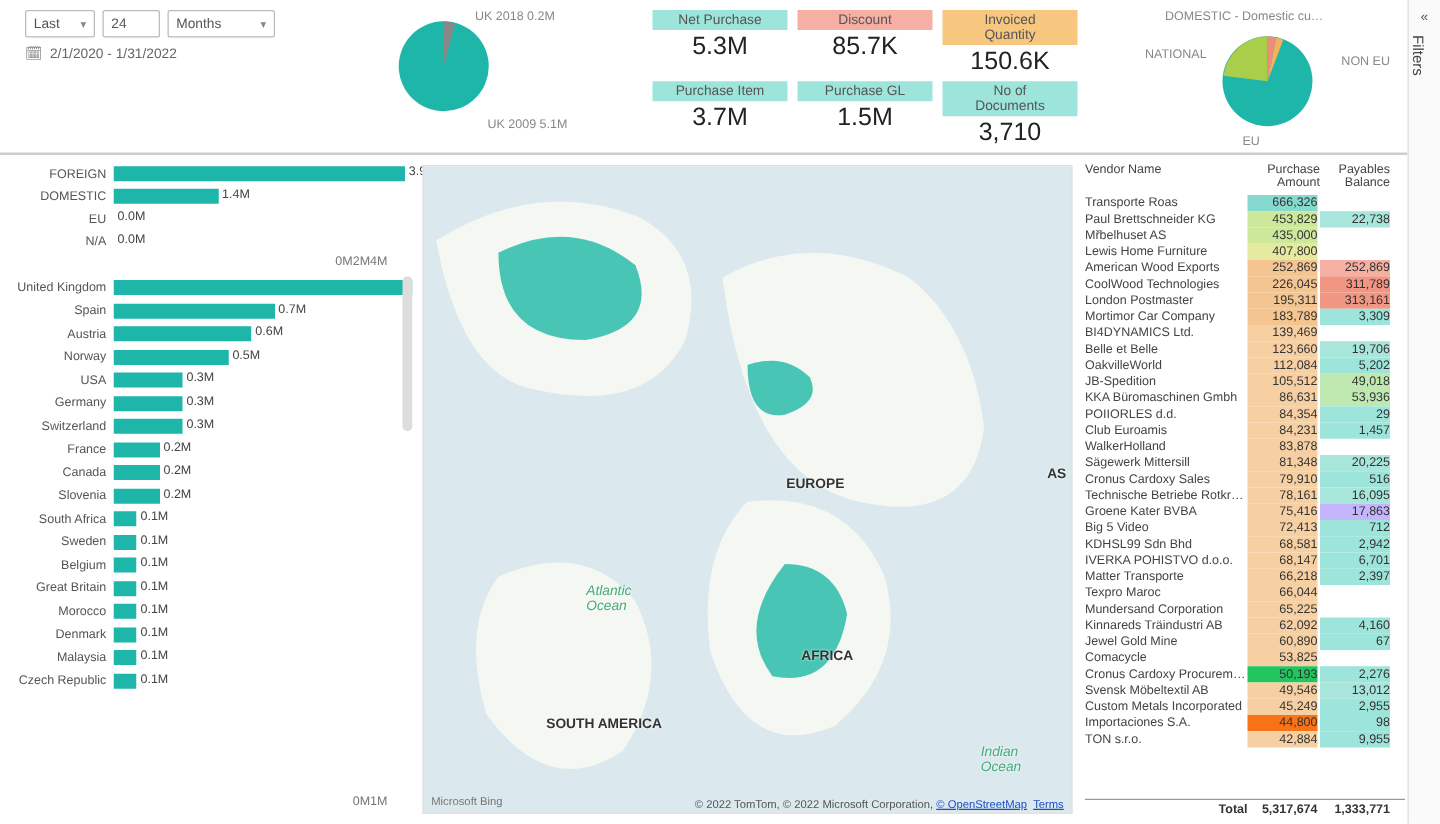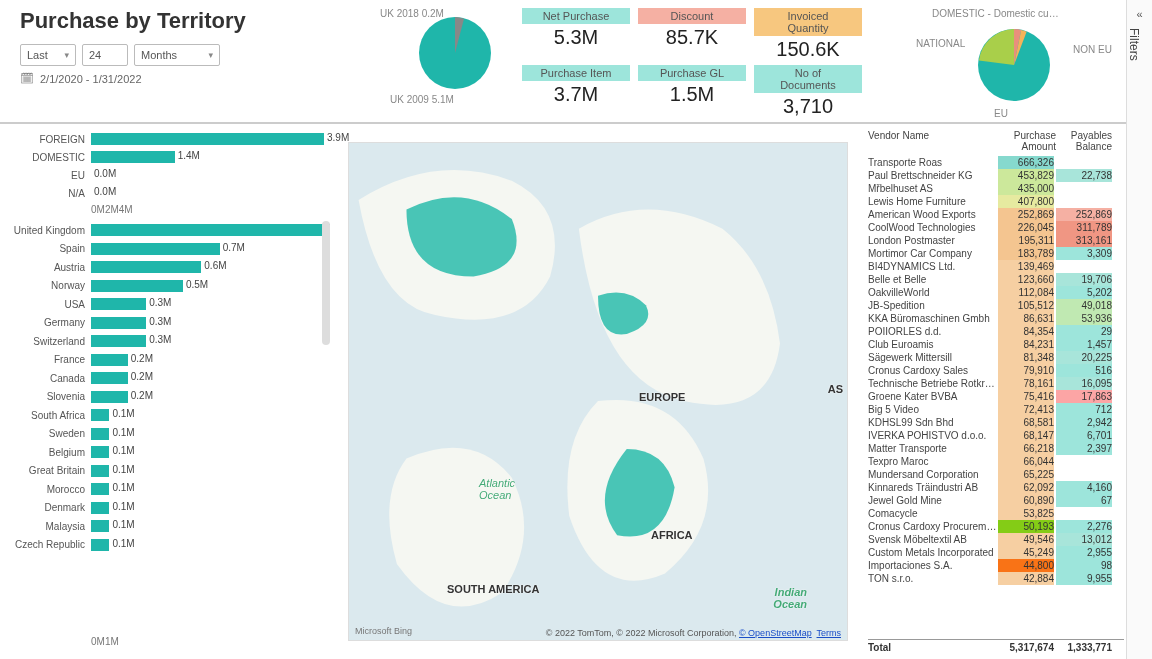--- a/index.html
+++ b/index.html
@@ -6,21 +6,21 @@
   body { font-family: "Segoe UI", Arial, sans-serif; font-size: 12px; color: #333; background: #fff; width: 1152px; height: 659px; overflow: hidden; position: relative; }
   .canvas { display: flex; height: 100%; }
   .main { flex: 1; display: flex; flex-direction: column; }
   .header { display: flex; align-items: flex-start; padding: 8px 12px 4px 20px; gap: 14px; border-bottom: 2px solid #ccc; }
   .title-block { width: 276px; }
   .title { font-size: 22px; font-weight: 600; color: #333; margin-bottom: 10px; }
   .slicers { display: flex; gap: 6px; align-items: center; margin-bottom: 6px;}
   .sel { border: 1px solid #bbb; background: #fff; height: 22px; display: flex; align-items: center; justify-content: space-between; padding: 0 6px; font-size: 11px; color: #555; border-radius: 2px; }
   .sel .chev { font-size: 9px; color: #888; }
   .date-line { font-size: 11px; color: #666; display:flex; gap:6px; align-items:center;}
-  .pie1-wrap { width: 190px; text-align:right; position:relative; }
+  .pie1-wrap { width: 190px; text-align:left; position:relative; }
   .pie1-label { font-size: 10px; color: #888; position: absolute;}
   .pie1-svg { width: 90px; height: 90px; }
   .kpis { display:flex; flex-direction:column; gap:4px; margin-left: 8px;}
   .kpirow { display:flex; gap:8px; }
   .kpi { width:108px; text-align:center; }
   .kpi-title { font-size:11px; padding:2px 12px; color:#555;}
   .kpi-title.t1 { background:#9de5db; }
   .kpi-title.t2 { background:#f5b0a3; }
   .kpi-title.t3 { background:#f7c77f; }
   .kpi-val { font-size:20px; font-weight:400; color:#222; padding-top:2px;}
@@ -28,53 +28,52 @@
   .pie2-svg { width: 90px; height:90px; }
   .pie2-label { font-size:10px; color:#888; position:absolute;}
   .body { flex:1; display:flex; overflow:hidden; }
   .leftcol { width: 330px; display:flex; flex-direction:column; padding: 6px 0 6px 6px; }
   .chartbox { position:relative; }
   .bar-row { display:flex; align-items:center; height:18px; }
   .bar-cat { width:85px; text-align:right; font-size:10px; color:#555; padding-right:6px;}
   .bar-track { flex:1; position:relative; height:12px; }
   .bar-fill { position:absolute; left:0; top:0; bottom:0; background:#1fb6aa; }
   .bar-val { position:absolute; top:-1px; font-size:10px; color:#444; padding-left:3px;}
-  .axis { display:flex; font-size:10px; color:#777; margin-left:85px; justify-content:flex-start; padding:2px 20px 6px 0;}
+  .axis { display:flex; font-size:10px; color:#777; margin-left:85px; justify-content:flex-end; padding:2px 20px 6px 0;}
   .chart2 { flex:1; overflow:hidden; position:relative;}
   .chart2 .bar-row{height:18.5px;}
   .scroll-ind { position:absolute; right:0; top:0; width:8px; height:100%; }
   .scroll-thumb { position:absolute; right:0; top:0; width:8px; height:30%; background:#ddd; border-radius:4px;}
-  .mapcol { flex:1; position:relative; margin:18px; background:#e7f0f4; border:1px solid #ddd; overflow:hidden;}
+  .mapcol { flex:1; position:relative; margin:8px; background:#e7f0f4; border:1px solid #ddd; overflow:hidden;}
   .map-svg { width:100%; height:100%; }
   .map-label { position:absolute; font-size:11px; font-weight:bold; color:#333; text-shadow:0 0 2px #fff;}
   .map-credits { position:absolute; bottom:2px; font-size:9px; color:#555;}
   .map-credits a { color:#1a4ec8;}
   .bing { position:absolute; bottom:4px; left:6px; font-size:9px; color:#777;}
   .rightcol { width:260px; padding:6px 2px; display:flex; flex-direction:column; font-size:10px;}
   .thead { display:flex; font-size:10px; color:#444; padding-bottom:4px;}
   .thead .c1{ width:130px;} .thead .c2{width:58px; text-align:right;} .thead .c3{width:58px; text-align:right; padding-right:2px;}
   .tbody { flex:1; overflow:hidden;}
   .trow { display:flex; height:13px; line-height:13px;}
   .trow .c1{ width:130px; white-space:nowrap; overflow:hidden; text-overflow:ellipsis; color:#444;}
   .trow .c2,.trow .c3{ width:58px; text-align:right; padding-right:2px;}
   .cell-color { display:inline-block; width:100%; }
   .tfoot { display:flex; font-weight:bold; border-top:1px solid #999; padding-top:2px;}
-  .tfoot .c1{width:130px;} .tfoot .c2,.tfoot .c3{width:58px; text-align:right; padding-right:2px;}
+  .tfoot .c1{width:130px;text-align:right;} .tfoot .c2,.tfoot .c3{width:58px; text-align:right; padding-right:2px;}
   .sidebar { width:26px; border-left:1px solid #ddd; background:#fafafa; padding-top:8px; text-align:center; position:relative;}
   .sidebar .chev{ font-size:11px; color:#555;}
   .sidebar .vtext{ writing-mode:vertical-rl; font-size:12px; color:#444; margin-top:8px;}
 </style>
 </head>
 <body>
 
 <div class="canvas">
   <div class="main">
     <div class="header">
       <div class="title-block">
-        <div class="title">Purchase by Territory</div>
         <div class="slicers">
           <div class="sel" style="width:56px">
               <span>Last</span>
               <span class="chev">▾</span>
             </div>
           <div class="sel" style="width:46px">
               <span>24</span>
             </div>
           <div class="sel" style="width:86px">
               <span>Months</span>
@@ -326,21 +325,21 @@
           <path d="M260 160 q30 -10 50 10 q10 20 -20 30 q-30 5 -30 -40" fill="#49c5b6"></path>
           <path d="M60 70 q60 -30 110 10 q20 50 -40 60 q-70 0 -70 -70" fill="#49c5b6"></path>
           <path d="M290 320 q40 0 50 40 q-10 60 -60 50 q-30 -40 10 -90" fill="#49c5b6"></path>
         </svg>
         <div class="map-label" style="top:248px; left:290px;">EUROPE</div>
         <div class="map-label" style="top:386px; left:302px;">AFRICA</div>
         <div class="map-label" style="top:240px; right:4px;">AS</div>
         <div class="map-label" style="top:440px; left:98px;">SOUTH AMERICA</div>
         <div class="map-label" style="top:334px; left:130px; font-weight:normal; font-style:italic; color:#4a7; white-space:pre;">Atlantic
 Ocean</div>
-        <div class="map-label" style="bottom:30px; right:40px; font-weight:bold; font-style:italic; color:#4a7; white-space:pre;text-align:right;">Indian
+        <div class="map-label" style="bottom:30px; right:40px; font-weight:normal; font-style:italic; color:#4a7; white-space:pre;">Indian
 Ocean</div>
         <div class="bing">Microsoft Bing</div>
         <div class="map-credits" style="right:6px;">
           <span>© 2022 TomTom, © 2022 Microsoft Corporation,</span>
           <a href="#">© OpenStreetMap</a>&nbsp;
           <a href="#">Terms</a>
         </div>
       </div>
 
       <div class="rightcol">
@@ -419,38 +418,43 @@
     <div class="c1">POIIORLES d.d.</div>
     <div class="c2"><span class="cell-color" style="background:#f6cfa2">84,354</span></div>
     <div class="c3"><span class="cell-color" style="background:#9de5db">29</span></div>
   </div>
             <div class="trow">
     <div class="c1">Club Euroamis</div>
     <div class="c2"><span class="cell-color" style="background:#f6cfa2">84,231</span></div>
     <div class="c3"><span class="cell-color" style="background:#9de5db">1,457</span></div>
   </div>
             <div class="trow">
+    <div class="c1">WalkerHolland</div>
+    <div class="c2"><span class="cell-color" style="background:#f6cfa2">83,878</span></div>
+    <div class="c3"><span class="cell-color" style="background:"></span></div>
+  </div>
+            <div class="trow">
     <div class="c1">Sägewerk Mittersill</div>
     <div class="c2"><span class="cell-color" style="background:#f6cfa2">81,348</span></div>
     <div class="c3"><span class="cell-color" style="background:#a8e5da">20,225</span></div>
   </div>
             <div class="trow">
     <div class="c1">Cronus Cardoxy Sales</div>
     <div class="c2"><span class="cell-color" style="background:#f6cfa2">79,910</span></div>
     <div class="c3"><span class="cell-color" style="background:#9de5db">516</span></div>
   </div>
             <div class="trow">
     <div class="c1">Technische Betriebe Rotkreuz</div>
     <div class="c2"><span class="cell-color" style="background:#f6cfa2">78,161</span></div>
     <div class="c3"><span class="cell-color" style="background:#a8e5da">16,095</span></div>
   </div>
             <div class="trow">
     <div class="c1">Groene Kater BVBA</div>
     <div class="c2"><span class="cell-color" style="background:#f6cfa2">75,416</span></div>
-    <div class="c3"><span class="cell-color" style="background:#fca5a5">17,863</span></div>
+    <div class="c3"><span class="cell-color" style="background:#c4b5fd">17,863</span></div>
   </div>
             <div class="trow">
     <div class="c1">Big 5 Video</div>
     <div class="c2"><span class="cell-color" style="background:#f6cfa2">72,413</span></div>
     <div class="c3"><span class="cell-color" style="background:#9de5db">712</span></div>
   </div>
             <div class="trow">
     <div class="c1">KDHSL99 Sdn Bhd</div>
     <div class="c2"><span class="cell-color" style="background:#f6cfa2">68,581</span></div>
     <div class="c3"><span class="cell-color" style="background:#9de5db">2,942</span></div>
@@ -485,21 +489,21 @@
     <div class="c2"><span class="cell-color" style="background:#f6cfa2">60,890</span></div>
     <div class="c3"><span class="cell-color" style="background:#9de5db">67</span></div>
   </div>
             <div class="trow">
     <div class="c1">Comacycle</div>
     <div class="c2"><span class="cell-color" style="background:#f6cfa2">53,825</span></div>
     <div class="c3"><span class="cell-color" style="background:"></span></div>
   </div>
             <div class="trow">
     <div class="c1">Cronus Cardoxy Procurement</div>
-    <div class="c2"><span class="cell-color" style="background:#84cc16">50,193</span></div>
+    <div class="c2"><span class="cell-color" style="background:#22c55e">50,193</span></div>
     <div class="c3"><span class="cell-color" style="background:#9de5db">2,276</span></div>
   </div>
             <div class="trow">
     <div class="c1">Svensk Möbeltextil AB</div>
     <div class="c2"><span class="cell-color" style="background:#f6cfa2">49,546</span></div>
     <div class="c3"><span class="cell-color" style="background:#a8e5da">13,012</span></div>
   </div>
             <div class="trow">
     <div class="c1">Custom Metals Incorporated</div>
     <div class="c2"><span class="cell-color" style="background:#f6cfa2">45,249</span></div>

